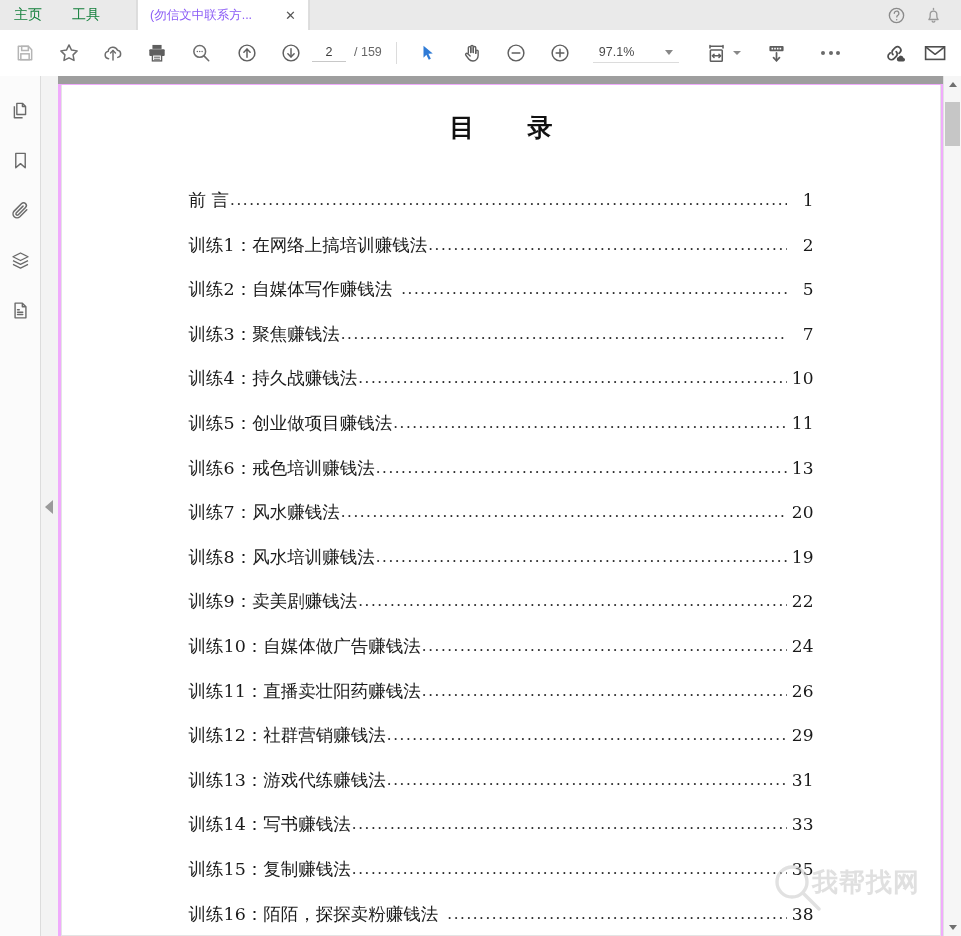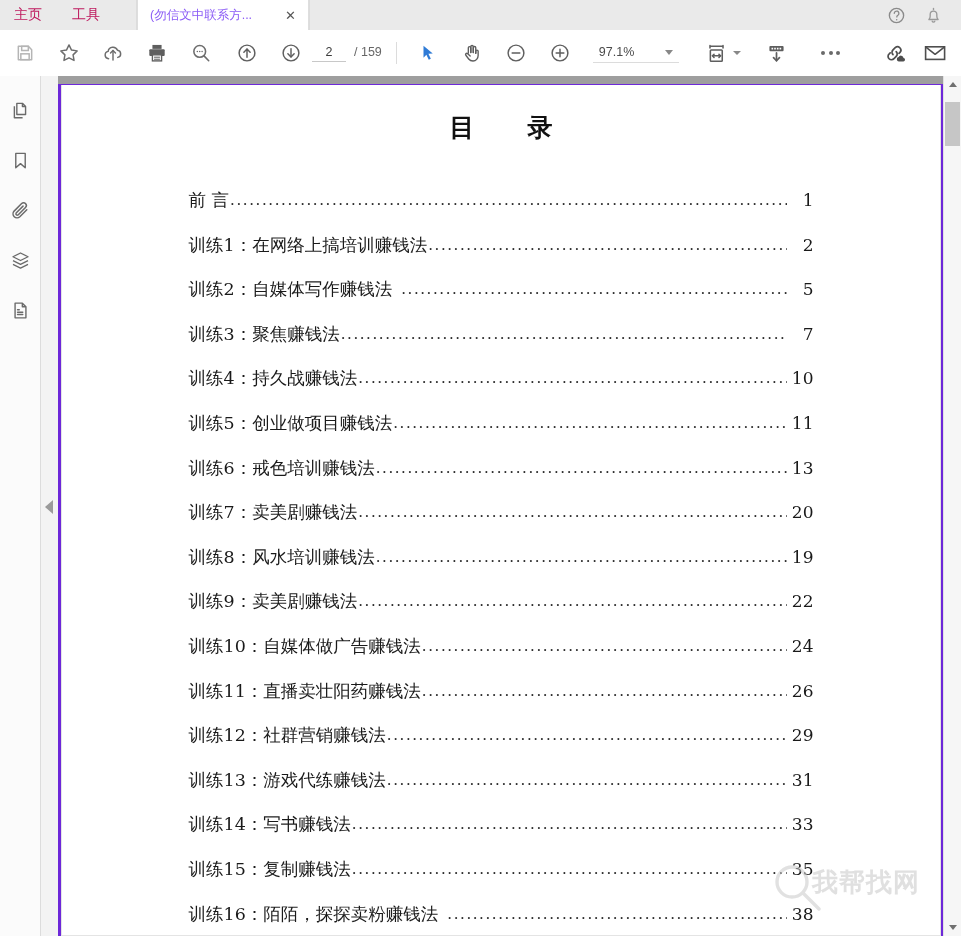--- a/index.html
+++ b/index.html
@@ -30,21 +30,21 @@
     border-bottom: 1px solid #d8d8d8;
     display: flex;
     align-items: stretch;
   }
   .menu-btn {
     display: flex;
     align-items: center;
     justify-content: center;
     padding: 0 14px;
     font-size: 14px;
-    color: #be185d;
+    color: #15803d;
     background: #eaeaea;
     cursor: default;
   }
   .menu-btn.home { padding-left: 14px; padding-right: 16px; }
   .menu-btn.tools { padding-right: 20px; }
   .menu-spacer {
     width: 16px;
     background: #eaeaea;
     border-right: 1px solid #dcdcdc;
   }
@@ -197,21 +197,21 @@
     border-bottom: 7px solid transparent;
     border-right: 8px solid #9a9a9a;
     cursor: default;
   }
 
   
   .viewer {
     position: absolute;
     left: 58px; top: 76px;
     width: 886px; height: 860px;
-    background: #6d28d9;
+    background: #f0abfc;
     overflow: hidden;
   }
   .viewer-topband {
     position: absolute;
     left: 0; top: 0;
     width: 886px; height: 8px;
     background: #9e9e9e;
   }
   .page {
     position: absolute;
@@ -600,21 +600,21 @@
             <span class="toc-label">训练5：创业做项目赚钱法</span>
             <span class="toc-dots">.................................................................................................................................</span>
             <span class="toc-page">11</span>
           </div>
           <div class="toc-row">
             <span class="toc-label">训练6：戒色培训赚钱法</span>
             <span class="toc-dots">.................................................................................................................................</span>
             <span class="toc-page">13</span>
           </div>
           <div class="toc-row">
-            <span class="toc-label">训练7：卖美剧赚钱法</span>
+            <span class="toc-label">训练7：风水赚钱法</span>
             <span class="toc-dots">.................................................................................................................................</span>
             <span class="toc-page">20</span>
           </div>
           <div class="toc-row">
             <span class="toc-label">训练8：风水培训赚钱法</span>
             <span class="toc-dots">.................................................................................................................................</span>
             <span class="toc-page">19</span>
           </div>
           <div class="toc-row">
             <span class="toc-label">训练9：卖美剧赚钱法</span>

